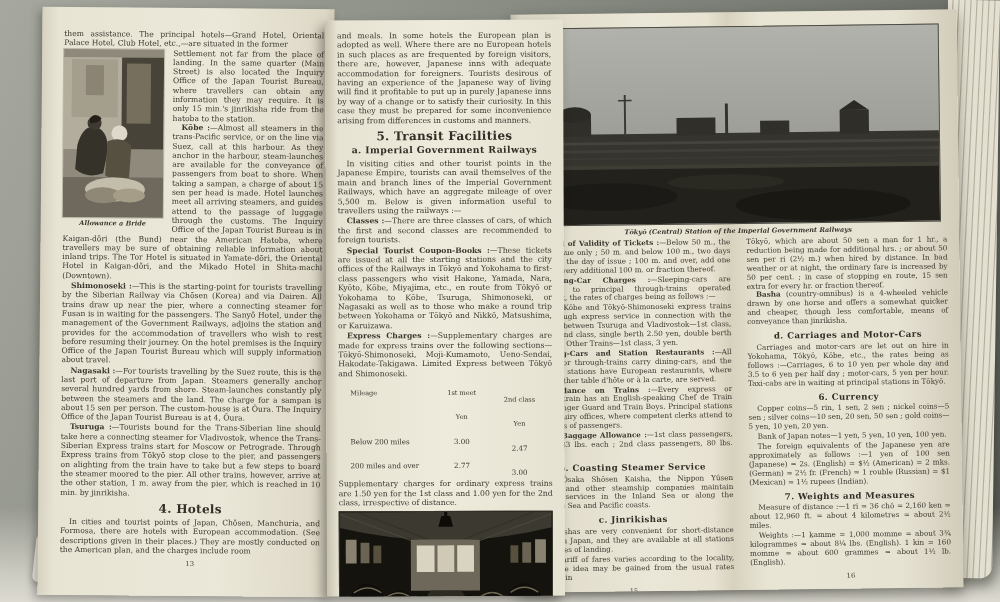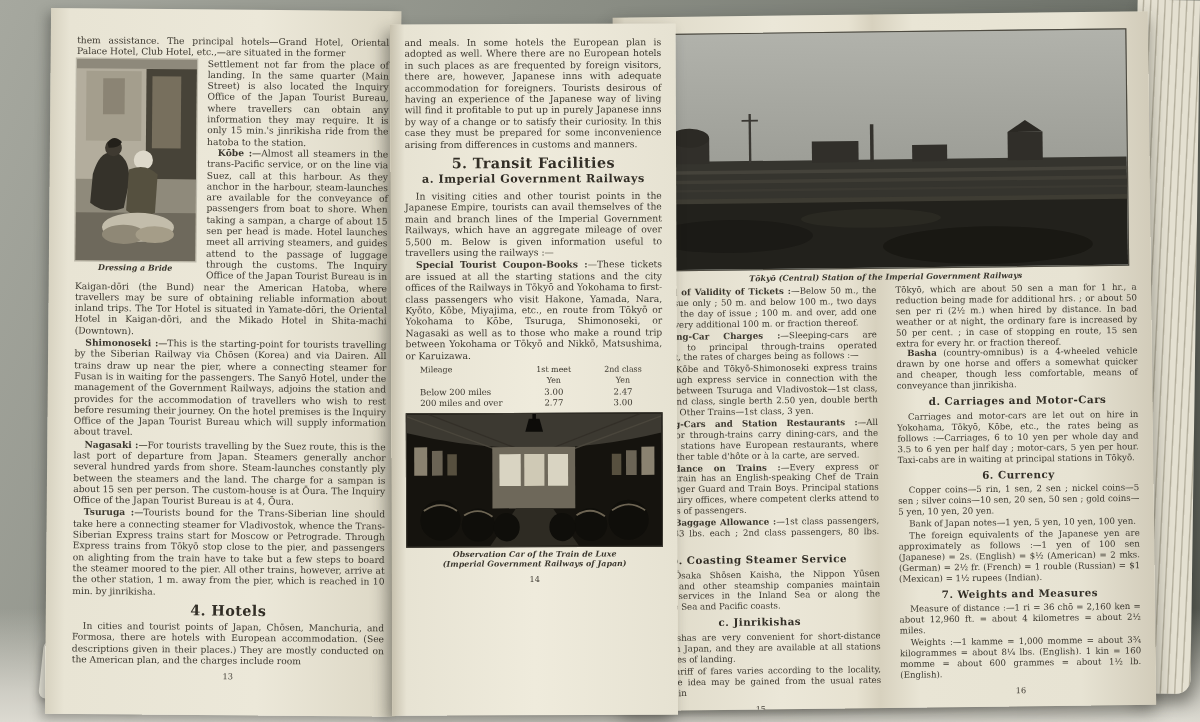--- a/index.html
+++ b/index.html
@@ -50,21 +50,21 @@
   .caption { font-size:6.6px; font-weight:bold; font-style:italic; text-align:center; color:#3c382f; margin-top:2px; line-height:8px; }
 
   .bride { float:left; width:100px; margin:1px 9px 2px 0; }
   .bride .ph { width:100px; height:168px; background:#b3ad9d; box-shadow:0 0 0 1px rgba(60,55,45,0.25); }
   .bride svg, .obs svg, .station svg { display:block; width:100%; height:100%; }
 
   .fare { margin:3px 4px 2px; font-size:7.1px; line-height:9px; }
   .ft-row { display:flex;align-items:center; }
   .ft-c1 { width:44%; text-align:left; padding-left:8px; }
   .ft-c2 { width:28%; text-align:center; }
-  .ft-c3 { width:28%; text-align:center; }
+  .ft-c3 { width:28%; text-align:center;margin-top:15px; }
   .ft-head .ft-c1, .ft-head .ft-c2, .ft-head .ft-c3 { font-size:6.6px; }
 
   .obs { margin:4px 0 2px; height:112px; border:1px solid #3a372f; background:#15130e; }
   .station { margin:1px 6px 3px 2px; height:198px; border:1px solid #4e4b41; background:#9b9c95; }
   .cols { display:flex; gap:16px; margin-top:3px; }
   .col { flex:1; min-width:0; }
 </style>
 </head>
 <body>
 
@@ -89,38 +89,40 @@
         <path d="M14 96 Q20 74 34 78 Q46 84 44 104 L40 124 Q24 130 12 120 Z" fill="#35322a"></path>
         <circle cx="31" cy="74" r="7" fill="#3f3a31"></circle>
         <path d="M26 70 Q31 62 38 69 Q36 74 27 74 Z" fill="#23201a"></path>
         <circle cx="56" cy="84" r="8" fill="#ded9cb"></circle>
         <path d="M44 92 Q58 86 68 96 L66 128 Q52 134 42 126 Z" fill="#55503f"></path>
         <ellipse cx="52" cy="140" rx="30" ry="12" fill="#c3bdab"></ellipse>
         <ellipse cx="40" cy="146" rx="18" ry="8" fill="#8f8876"></ellipse>
         <ellipse cx="66" cy="146" rx="16" ry="7" fill="#a59d88"></ellipse>
       </svg>
     </div>
-    <div class="caption">Dressing a Bride</div>
+    <div class="caption">Allowance a Bride</div>
   </div>
   <p class="txt">Settlement not far from the place of landing. In the same quarter (Main Street) is also located the Inquiry Office of the Japan Tourist Bureau, where travellers can obtain any information they may require. It is only 15 min.'s jinrikisha ride from the hatoba to the station.</p>
   <p class="ind"><span class="lead">Kōbe :</span><span>—Almost all steamers in the trans-Pacific service, or on the line via Suez, call at this harbour. As they anchor in the harbour, steam-launches are available for the conveyance of passengers from boat to shore. When taking a sampan, a charge of about 15 sen per head is made. Hotel launches meet all arriving steamers, and guides attend to the passage of luggage through the customs. The Inquiry Office of the Japan Tourist Bureau is in Kaigan-dōri (the Bund) near the American Hatoba, where travellers may be sure of obtaining reliable information about inland trips. The Tor Hotel is situated in Yamate-dōri, the Oriental Hotel in Kaigan-dōri, and the Mikado Hotel in Shita-machi (Downtown).</span></p>
   <p class="ind"><span class="lead">Shimonoseki :</span><span>—This is the starting-point for tourists travelling by the Siberian Railway via Chōsen (Korea) and via Dairen. All trains draw up near the pier, where a connecting steamer for Fusan is in waiting for the passengers. The Sanyō Hotel, under the management of the Government Railways, adjoins the station and provides for the accommodation of travellers who wish to rest before resuming their journey. On the hotel premises is the Inquiry Office of the Japan Tourist Bureau which will supply information about travel.</span></p>
   <p class="ind"><span class="lead">Nagasaki :</span><span>—For tourists travelling by the Suez route, this is the last port of departure from Japan. Steamers generally anchor several hundred yards from shore. Steam-launches constantly ply between the steamers and the land. The charge for a sampan is about 15 sen per person. The custom-house is at Ōura. The Inquiry Office of the Japan Tourist Bureau is at 4, Ōura.</span></p>
   <p class="ind"><span class="lead">Tsuruga :</span><span>—Tourists bound for the Trans-Siberian line should take here a connecting steamer for Vladivostok, whence the Trans-Siberian Express trains start for Moscow or Petrograde. Through Express trains from Tōkyō stop close to the pier, and passengers on alighting from the train have to take but a few steps to board the steamer moored to the pier. All other trains, however, arrive at the other station, 1 m. away from the pier, which is reached in 10 min. by jinrikisha.</span></p>
   <div class="h1">4.   Hotels</div>
   <p class="ind">In cities and tourist points of Japan, Chōsen, Manchuria, and Formosa, there are hotels with European accommodation. (See descriptions given in their places.) They are mostly conducted on the American plan, and the charges include room</p>
   <div class="pageno">13</div>
 </div>
 
 <div class="page p14">
   <p class="txt">and meals. In some hotels the European plan is adopted as well. Where there are no European hotels in such places as are frequented by foreign visitors, there are, however, Japanese inns with adequate accommodation for foreigners. Tourists desirous of having an experience of the Japanese way of living will find it profitable to put up in purely Japanese inns by way of a change or to satisfy their curiosity. In this case they must be prepared for some inconvenience arising from differences in customs and manners.</p>
   <div class="h1">5.   Transit Facilities</div>
   <div class="h2">a.   Imperial Government Railways</div>
   <p class="ind">In visiting cities and other tourist points in the Japanese Empire, tourists can avail themselves of the main and branch lines of the Imperial Government Railways, which have an aggregate mileage of over 5,500 m. Below is given information useful to travellers using the railways :—</p>
+  <p class="ind"><span class="lead">Classes :</span><span>—There are three classes of cars, of which the first and second classes are recommended to foreign tourists.</span></p>
   <p class="ind"><span class="lead">Special Tourist Coupon-Books :</span><span>—These tickets are issued at all the starting stations and the city offices of the Railways in Tōkyō and Yokohama to first-class passengers who visit Hakone, Yamada, Nara, Kyōto, Kōbe, Miyajima, etc., en route from Tōkyō or Yokohama to Kōbe, Tsuruga, Shimonoseki, or Nagasaki as well as to those who make a round trip between Yokohama or Tōkyō and Nikkō, Matsushima, or Karuizawa.</span></p>
+  <p class="ind"><span class="lead">Express Charges :</span><span>—Supplementary charges are made for express trains over the following sections—Tōkyō-Shimonoseki, Moji-Kumamoto, Ueno-Sendai, Hakodate-Takigawa. Limited Express between Tōkyō and Shimonoseki.</span></p>
   <div class="fare">
     <div class="ft-row ft-head">
       <span class="ft-c1">Mileage</span>
       <span class="ft-c2">1st meet</span>
       <span class="ft-c3">2nd class</span>
     </div>
     <div class="ft-row ft-head">
       <span class="ft-c1"></span>
       <span class="ft-c2">Yen</span>
       <span class="ft-c3">Yen</span>
@@ -129,20 +131,21 @@
       <span class="ft-c1">Below 200 miles</span>
       <span class="ft-c2">3.00</span>
       <span class="ft-c3">2.47</span>
     </div>
     <div class="ft-row">
       <span class="ft-c1">200 miles and over</span>
       <span class="ft-c2">2.77</span>
       <span class="ft-c3">3.00</span>
     </div>
   </div>
+  <p class="txt">Supplementary charges for ordinary express trains are 1.50 yen for the 1st class and 1.00 yen for the 2nd class, irrespective of distance.</p>
   <div class="obs">
     <svg viewBox="0 0 215 112" preserveAspectRatio="none">
       <rect width="215" height="112" fill="#15130e"></rect>
       <path d="M0 0 L215 0 L215 16 Q107 42 0 16 Z" fill="#3c3931"></path>
       <path d="M0 2 L86 34" stroke="#4a463c" stroke-width="1.2" fill="none"></path>
       <path d="M215 2 L129 34" stroke="#4a463c" stroke-width="1.2" fill="none"></path>
       <path d="M18 0 L95 30" stroke="#332f28" stroke-width="1" fill="none"></path>
       <path d="M197 0 L120 30" stroke="#332f28" stroke-width="1" fill="none"></path>
       <rect x="72" y="28" width="70" height="52" fill="#6e685a"></rect>
       <rect x="78" y="34" width="18" height="27" fill="#d9d4c2"></rect>

